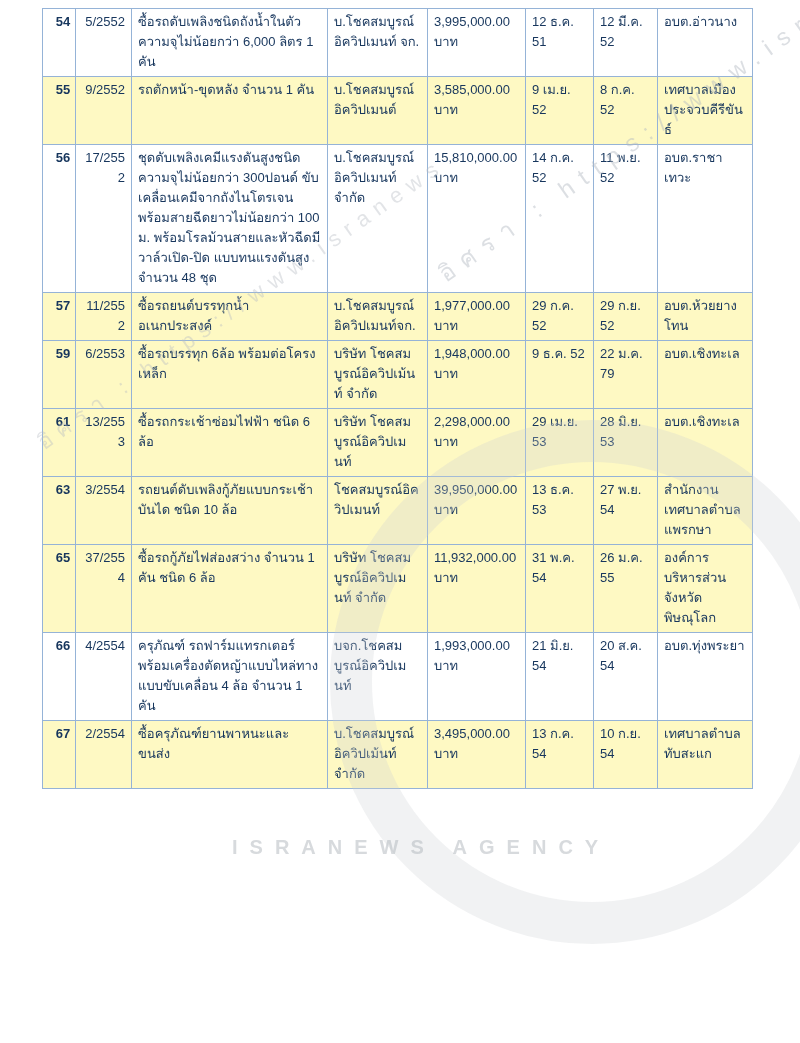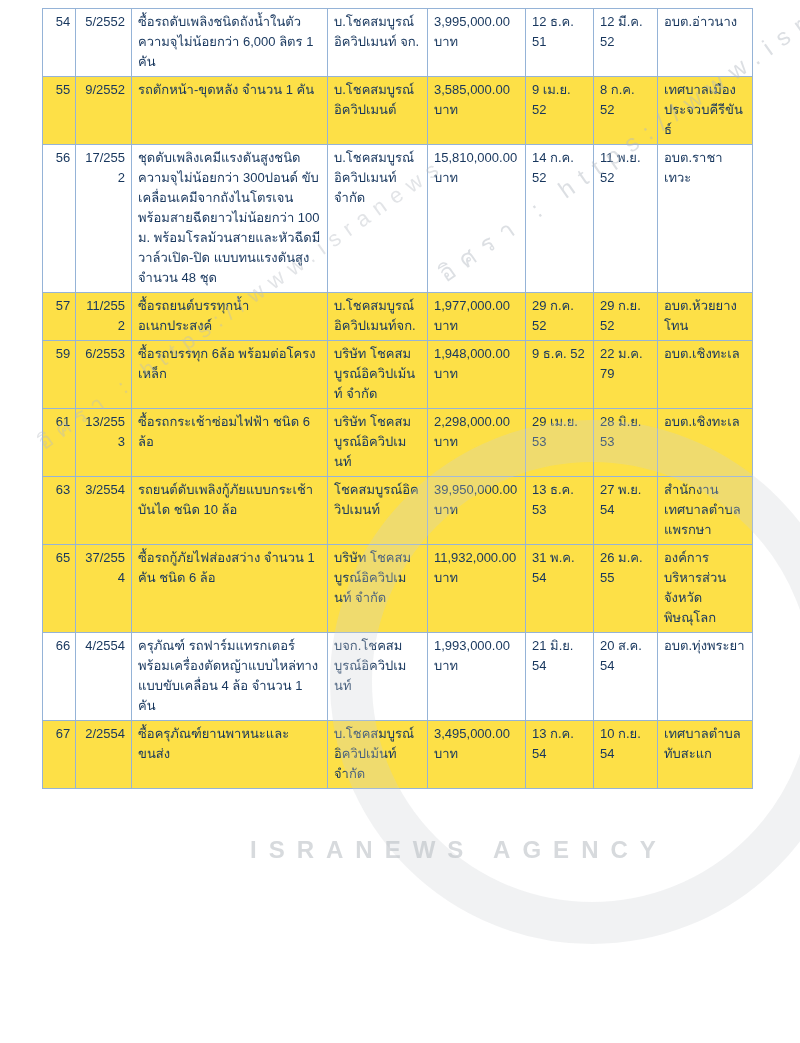--- a/index.html
+++ b/index.html
@@ -22,22 +22,22 @@
   col.w-date2{width:64px}
   col.w-agency{width:95px}
   td{
     border:1px solid #95b3d7;
     vertical-align:top;
     padding:3px 6px 4px 6px;
     font-size:13px;line-height:20px;
     color:#17365d;
     word-wrap:break-word;overflow-wrap:break-word;
   }
-  tr.alt{background:#fde047;margin-left:17px;}
-  td.c-no{font-weight:normal;text-align:center;padding-left:10px;padding-right:2px;}
+  tr.alt{background:#fef9c3;margin-left:17px;}
+  td.c-no{font-weight:bold;text-align:center;padding-left:10px;padding-right:2px;}
   td.c-contract{text-align:right;}
   
   .wm{position:absolute;pointer-events:none;z-index:5;color:rgba(175,180,188,0.55);}
   .wm-diag-right{
     left:430px;top:260px;width:420px;
     transform:rotate(-35deg);transform-origin:left top;
     font-size:24px;letter-spacing:10px;white-space:nowrap;
     color:rgba(178,184,192,0.45);
   }
   .wm-diag-left{
@@ -46,23 +46,22 @@
     font-size:22px;letter-spacing:8px;white-space:nowrap;
     color:rgba(182,187,194,0.40);
   }
   .wm-circle{
     left:330px;top:420px;width:440px;height:440px;
     border:42px solid rgba(205,208,213,0.28);
     border-radius:50%;
   }
   .wm-brand{
     left:232px;top:836px;
-    font-size:24px;font-weight:bold;letter-spacing:12px;white-space:nowrap;
+    font-size:20px;font-weight:bold;letter-spacing:12px;white-space:nowrap;
     color:rgba(176,181,188,0.50);
-    margin-left:18px;
   }
 </style>
 </head>
 <body>
 
 <div class="page">
 
   <table class="proc">
     <colgroup>
       <col class="w-no">

